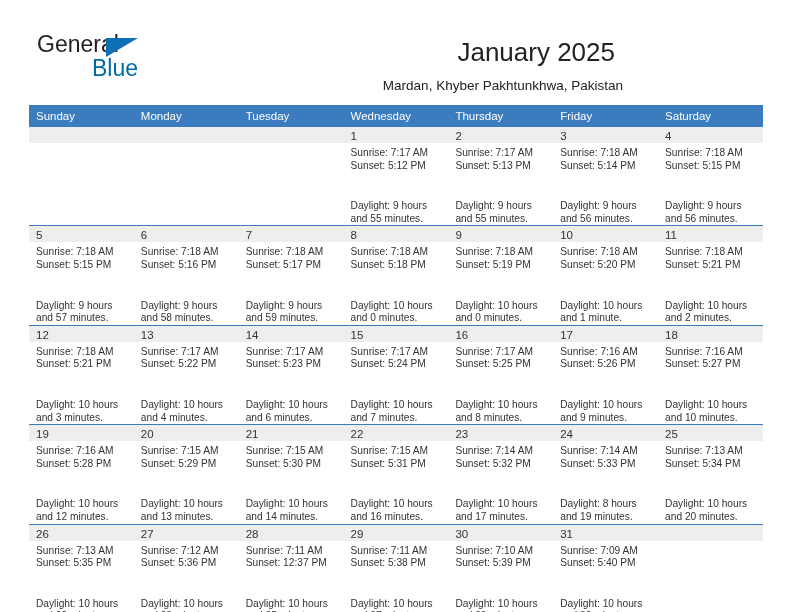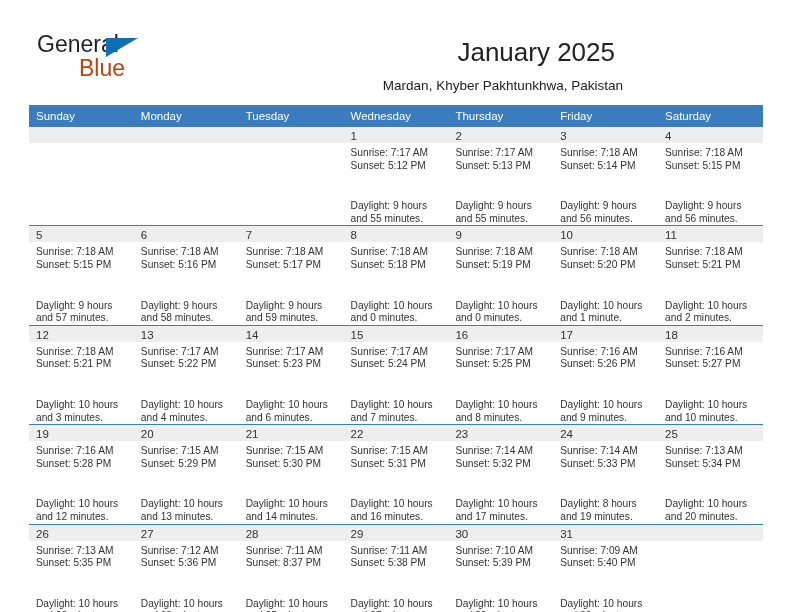--- a/index.html
+++ b/index.html
@@ -50,25 +50,25 @@
     position: absolute;
     left: 77px;
     top: 6px;
     width: 0;
     height: 0;
     border-left: 32px solid #0f6fb5;
     border-bottom: 19px solid transparent;
   }
   .brand-blue {
     position: absolute;
-    left: 50px;
+    left: 63px;
     top: 24px;
     font-size: 23px;
     line-height: 25px;
-    color: #c2410c;
+    color: #0369a1;
     font-family: "Liberation Sans", sans-serif;
   }
   .title-block {
     position: absolute;
     right: 0;
     top: 0;
     text-align: right;
   }
   .cal-title {
     font-size: 26px;
@@ -425,21 +425,21 @@
             <div class="cell-body">
               <div>Sunrise: 7:12 AM</div>
               <div>Sunset: 5:36 PM</div>
               <div class="daylight">Daylight: 10 hours and 23 minutes.</div>
             </div>
           </td>
           <td>
             <div class="daynum-band">28</div>
             <div class="cell-body">
               <div>Sunrise: 7:11 AM</div>
-              <div>Sunset: 8:37 PM</div>
+              <div>Sunset: 12:37 PM</div>
               <div class="daylight">Daylight: 10 hours and 25 minutes.</div>
             </div>
           </td>
           <td>
             <div class="daynum-band">29</div>
             <div class="cell-body">
               <div>Sunrise: 7:11 AM</div>
               <div>Sunset: 5:38 PM</div>
               <div class="daylight">Daylight: 10 hours and 27 minutes.</div>
             </div>

